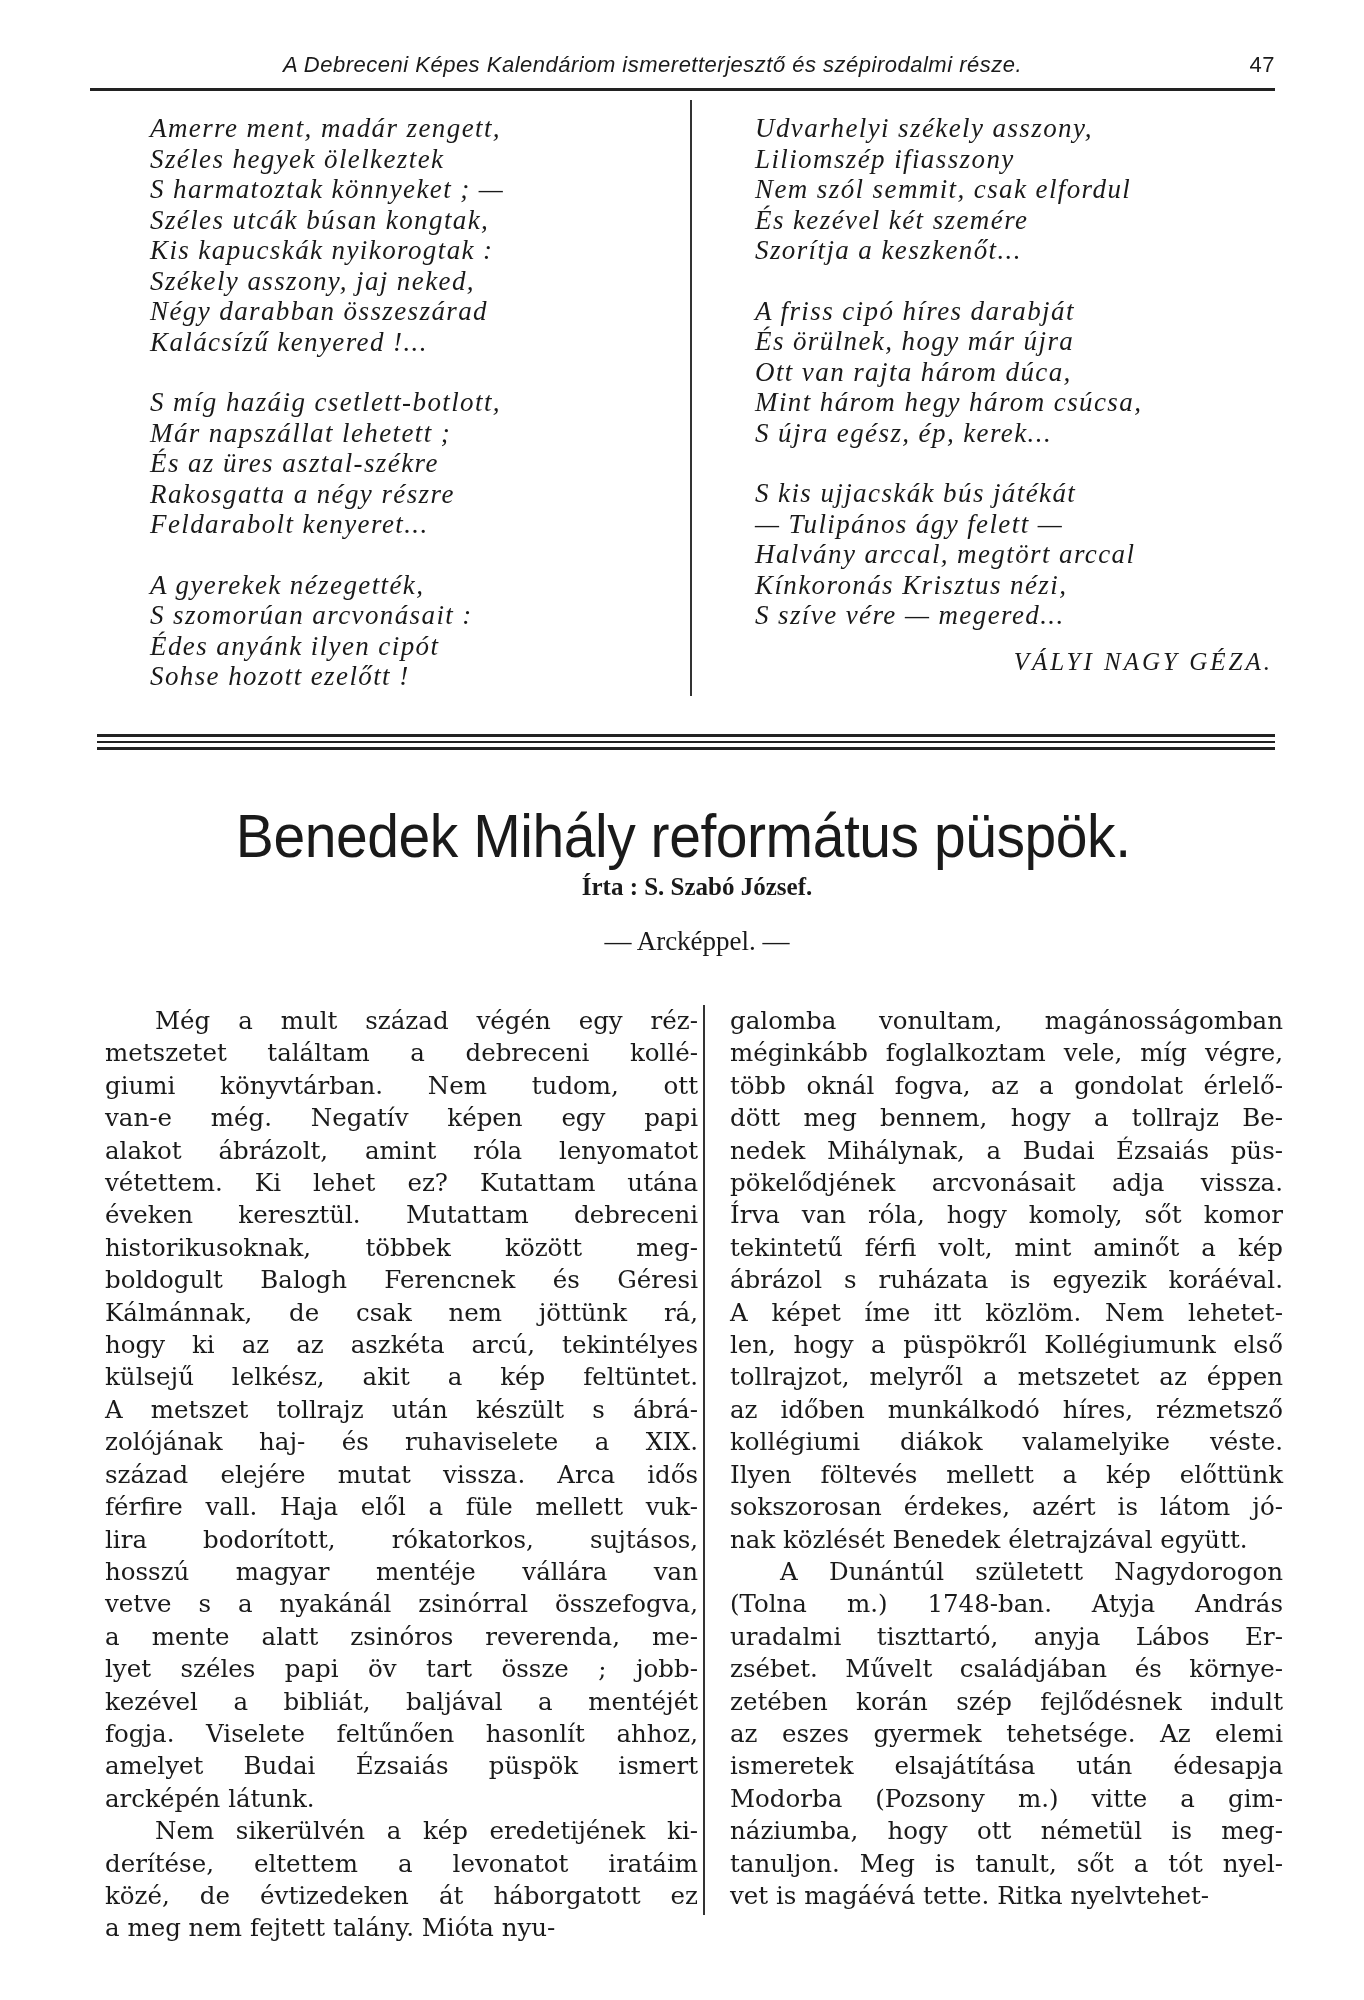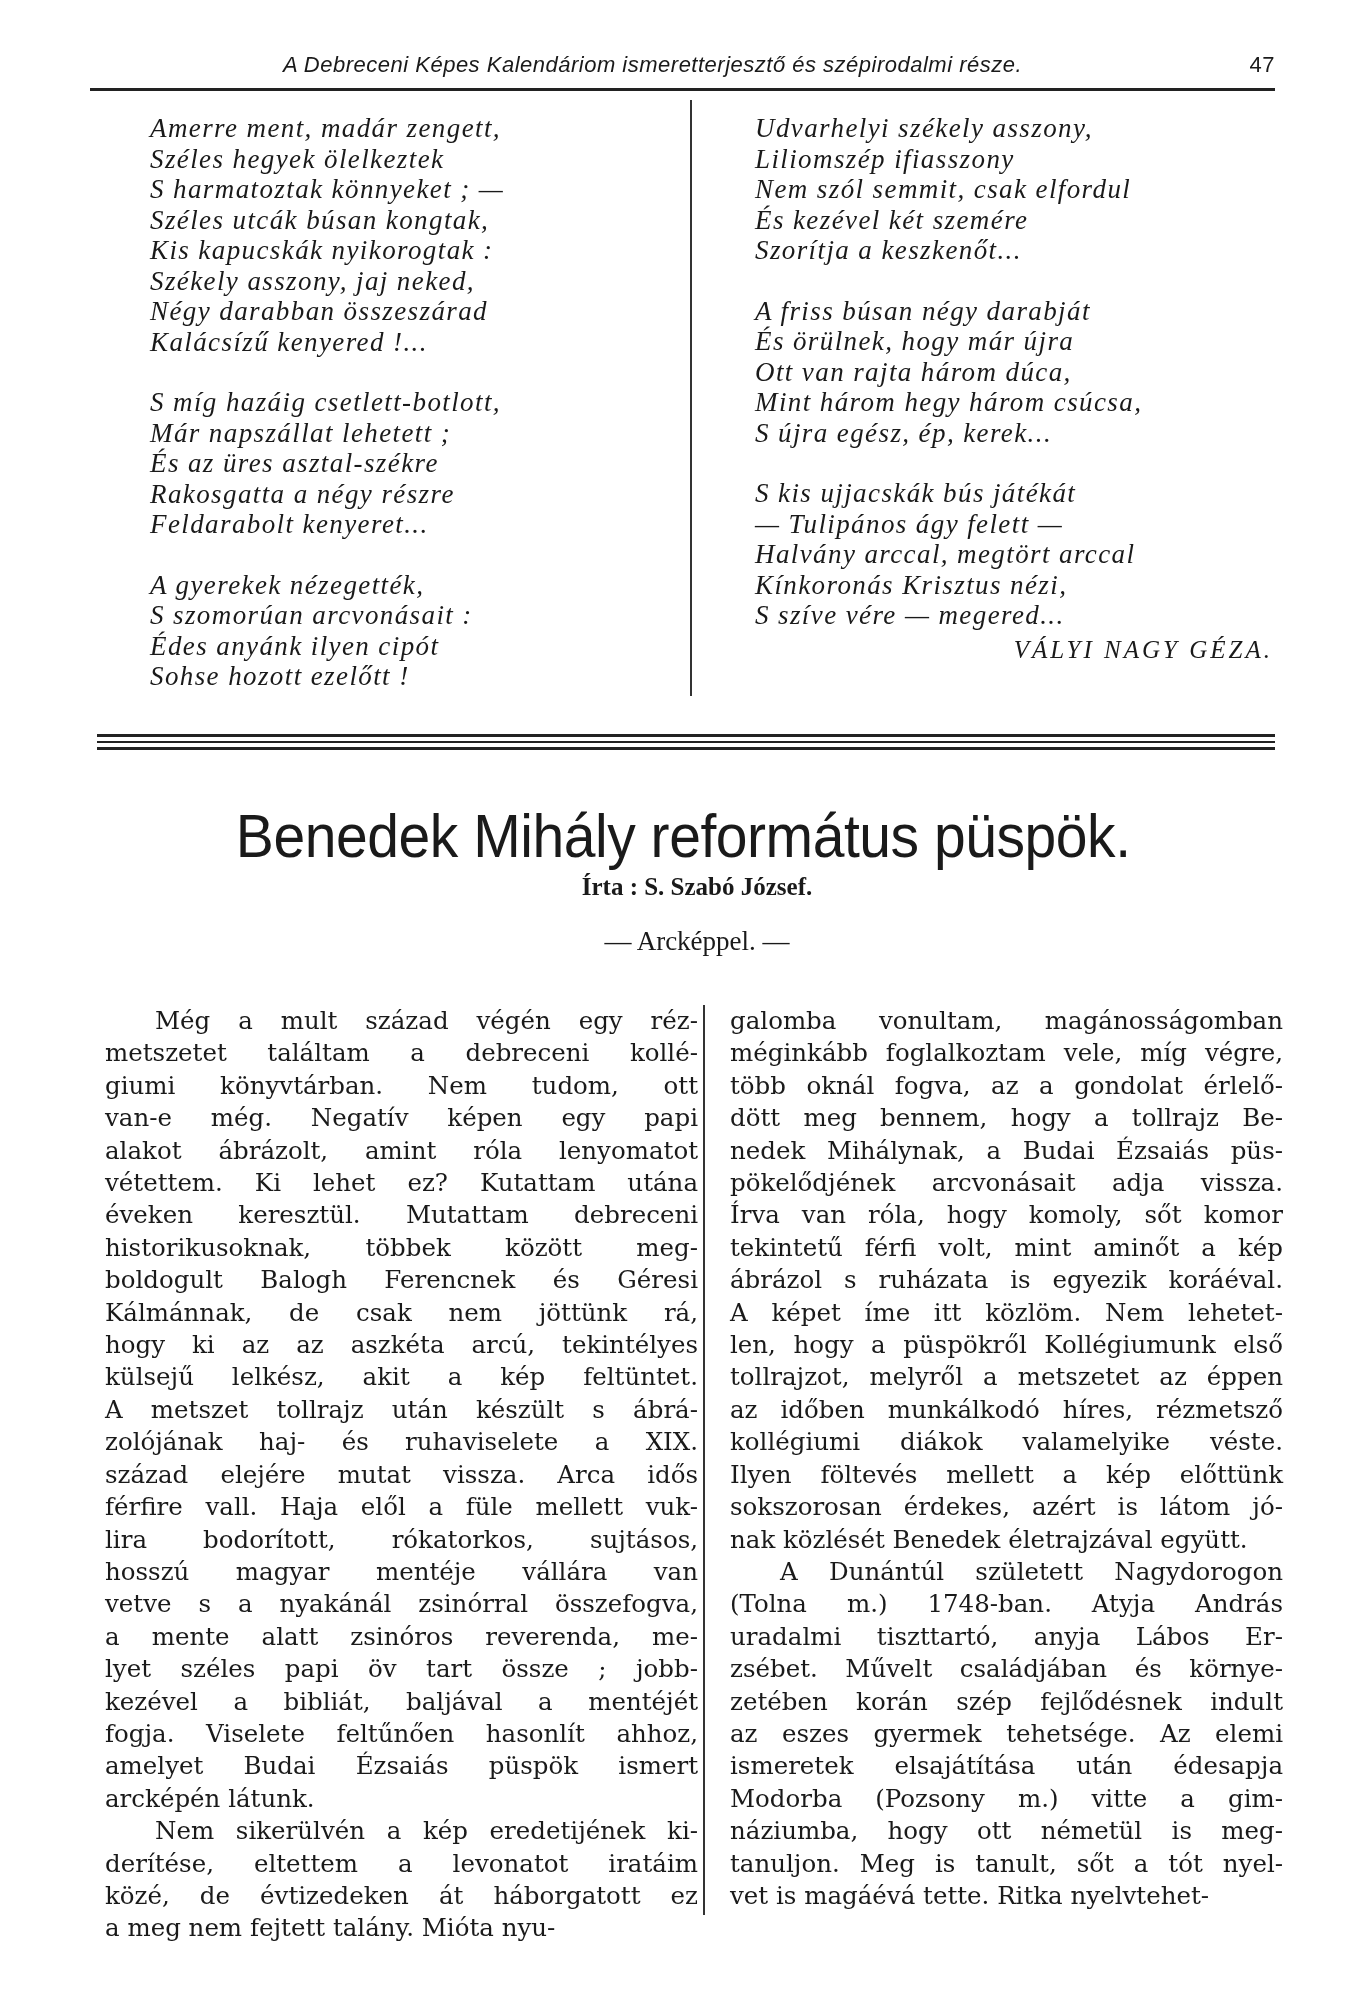--- a/index.html
+++ b/index.html
@@ -75,27 +75,27 @@
 
 <div class="abs poem-col poem-right">
   <div class="stanza">
     <div>Udvarhelyi székely asszony,</div>
     <div>Liliomszép ifiasszony</div>
     <div>Nem szól semmit, csak elfordul</div>
     <div>És kezével két szemére</div>
     <div>Szorítja a keszkenőt...</div>
   </div>
   <div class="stanza">
-    <div>A friss búsan négy darabját</div>
+    <div>A friss cipó híres darabját</div>
     <div>És örülnek, hogy már újra</div>
     <div>Ott van rajta három dúca,</div>
     <div>Mint három hegy három csúcsa,</div>
     <div>S újra egész, ép, kerek...</div>
   </div>
-  <div class="stanza" style="margin-bottom:4px">
+  <div class="stanza" style="margin-bottom:16px">
     <div>S kis ujjacskák bús játékát</div>
     <div>— Tulipános ágy felett —</div>
     <div>Halvány arccal, megtört arccal</div>
     <div>Kínkoronás Krisztus nézi,</div>
     <div>S szíve vére — megered...</div>
   </div>
   <div class="signature">VÁLYI NAGY GÉZA.</div>
 </div>
 
 <div class="abs triple-rule">

